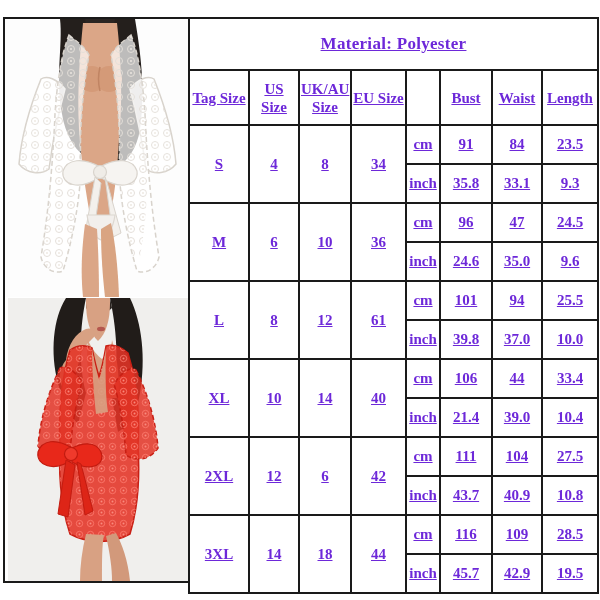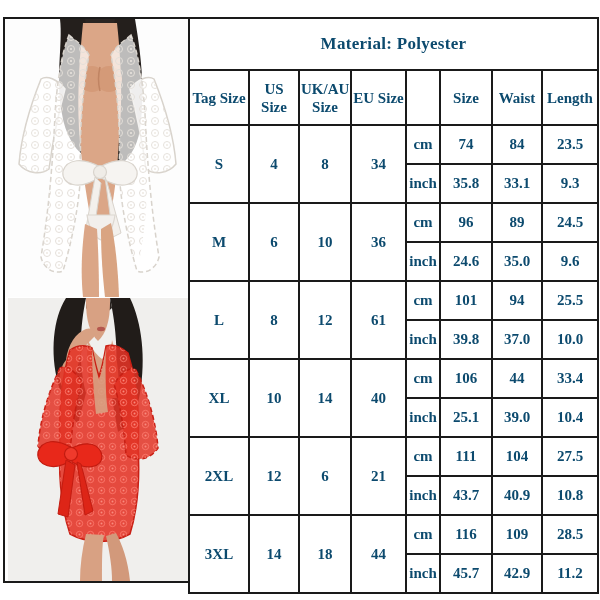--- a/index.html
+++ b/index.html
@@ -5,21 +5,21 @@
   html,body{margin:0;padding:0;background:#ffffff;}
   .canvas{position:relative;width:600px;height:600px;background:#ffffff;overflow:hidden;
           font-family:"Liberation Serif",serif;}
   .outer-frame{position:absolute;left:3px;top:17px;width:594px;height:566px;
                border:2px solid #1a1a1a;box-sizing:border-box;}
   .photo{position:absolute;overflow:hidden;}
   .photo-top{left:5px;top:19px;width:185px;height:278px;background:#fdfdfd;}
   .photo-bottom{left:8px;top:298px;width:182px;height:283px;background:#f0efed;}
   .photo svg{display:block;width:100%;height:100%;}
   .size-table{position:absolute;left:188px;top:17px;width:409px;height:566px;
-              border-collapse:collapse;table-layout:fixed;color:#0c4a6e;}
+              border-collapse:collapse;table-layout:fixed;color:#6d28d9;text-decoration:underline;}
   .size-table th,.size-table td{border:2px solid #1a1a1a;text-align:center;
               vertical-align:middle;padding:0 1px;font-weight:bold;background:#ffffff;
               overflow:hidden;}
   .material-cell{font-size:17px;height:50px;letter-spacing:.3px;}
   .head-row th{font-size:15px;height:53px;line-height:1.2;}
   .size-table td{font-size:15px;height:37px;}
   .unit-cell{font-size:14px;}
   .gray{background:#c7c7c7;}
 </style>
 </head>
@@ -143,50 +143,50 @@
     <tbody>
       <tr>
         <th class="material-cell" colspan="8">Material: Polyester</th>
       </tr>
       <tr class="head-row">
         <th>Tag Size</th>
         <th>US Size</th>
         <th>UK/AU Size</th>
         <th>EU Size</th>
         <th></th>
-        <th>Size</th>
+        <th>Bust</th>
         <th>Waist</th>
         <th>Length</th>
       </tr>
 
       <tr>
         <td rowspan="2">S</td>
         <td rowspan="2">4</td>
         <td rowspan="2">8</td>
         <td rowspan="2">34</td>
         <td class="unit-cell">cm</td>
-        <td>74</td>
+        <td>91</td>
         <td>84</td>
         <td>23.5</td>
       </tr>
       <tr>
         <td class="unit-cell">inch</td>
         <td class="gray">35.8</td>
         <td class="gray">33.1</td>
         <td class="gray">9.3</td>
       </tr>
 
       <tr>
         <td rowspan="2">M</td>
         <td rowspan="2">6</td>
         <td rowspan="2">10</td>
         <td rowspan="2">36</td>
         <td class="unit-cell">cm</td>
         <td>96</td>
-        <td>89</td>
+        <td>47</td>
         <td>24.5</td>
       </tr>
       <tr>
         <td class="unit-cell">inch</td>
         <td class="gray">24.6</td>
         <td class="gray">35.0</td>
         <td class="gray">9.6</td>
       </tr>
 
       <tr>
@@ -211,30 +211,30 @@
         <td rowspan="2">10</td>
         <td rowspan="2">14</td>
         <td rowspan="2">40</td>
         <td class="unit-cell">cm</td>
         <td>106</td>
         <td>44</td>
         <td>33.4</td>
       </tr>
       <tr>
         <td class="unit-cell">inch</td>
-        <td class="gray">25.1</td>
+        <td class="gray">21.4</td>
         <td class="gray">39.0</td>
         <td class="gray">10.4</td>
       </tr>
 
       <tr>
         <td rowspan="2">2XL</td>
         <td rowspan="2">12</td>
         <td rowspan="2">6</td>
-        <td rowspan="2">21</td>
+        <td rowspan="2">42</td>
         <td class="unit-cell">cm</td>
         <td>111</td>
         <td>104</td>
         <td>27.5</td>
       </tr>
       <tr>
         <td class="unit-cell">inch</td>
         <td class="gray">43.7</td>
         <td class="gray">40.9</td>
         <td class="gray">10.8</td>
@@ -247,17 +247,17 @@
         <td rowspan="2">44</td>
         <td class="unit-cell">cm</td>
         <td>116</td>
         <td>109</td>
         <td>28.5</td>
       </tr>
       <tr>
         <td class="unit-cell">inch</td>
         <td class="gray">45.7</td>
         <td class="gray">42.9</td>
-        <td class="gray">11.2</td>
+        <td class="gray">19.5</td>
       </tr>
     </tbody>
   </table>
 </div>
 
 </body></html>

